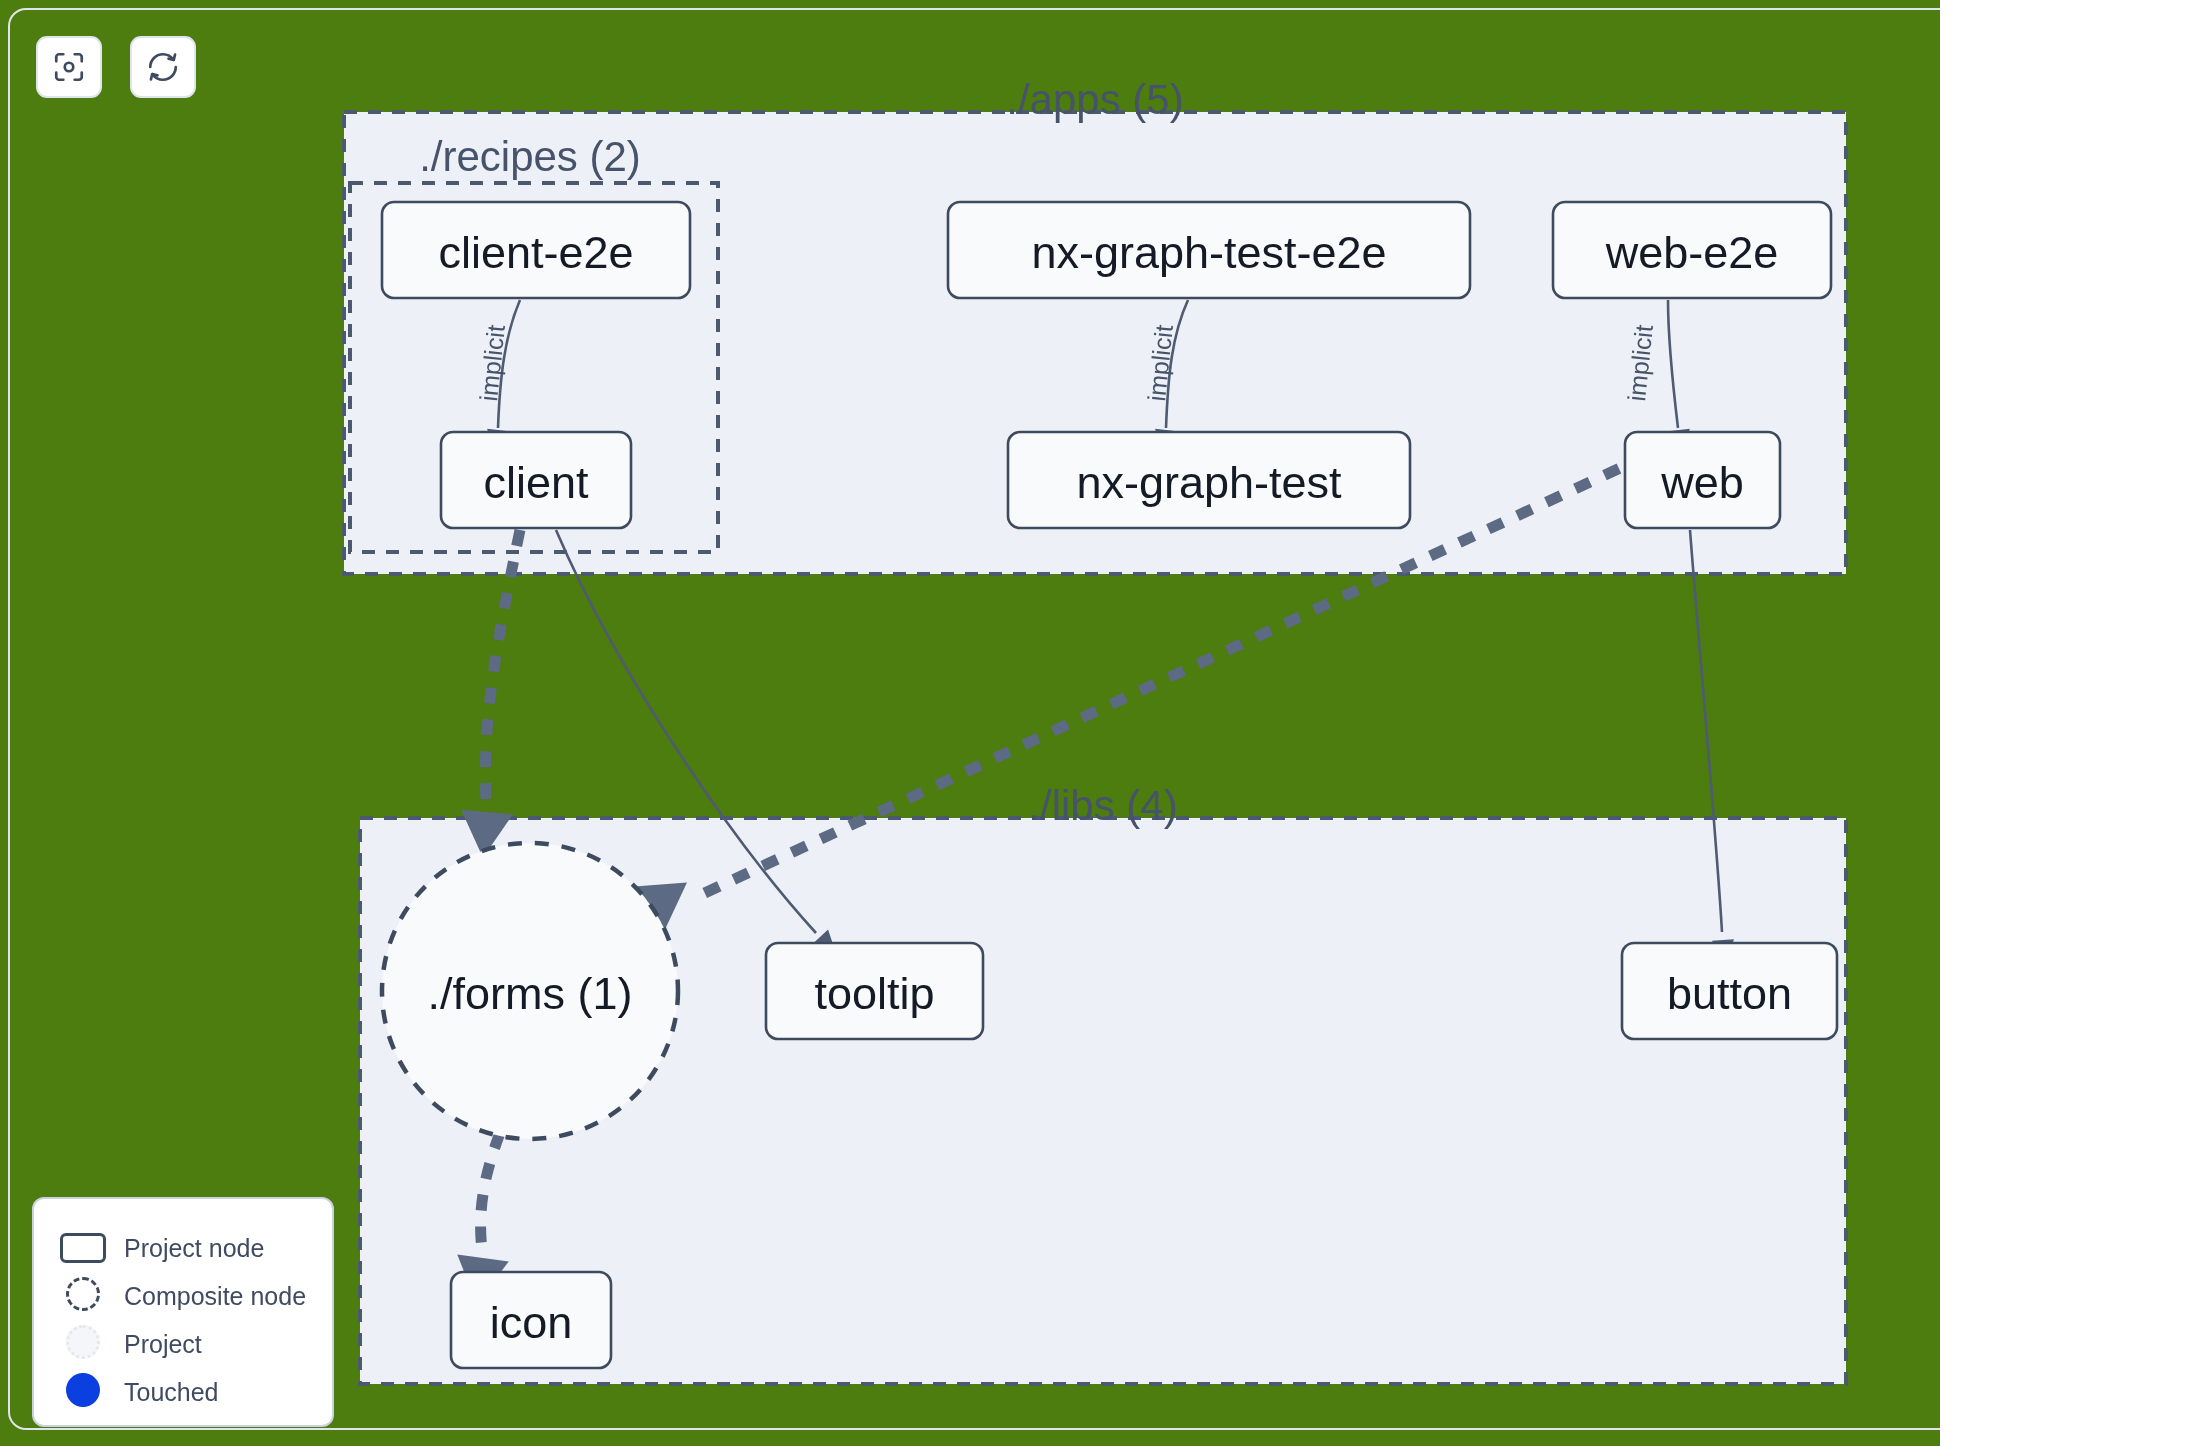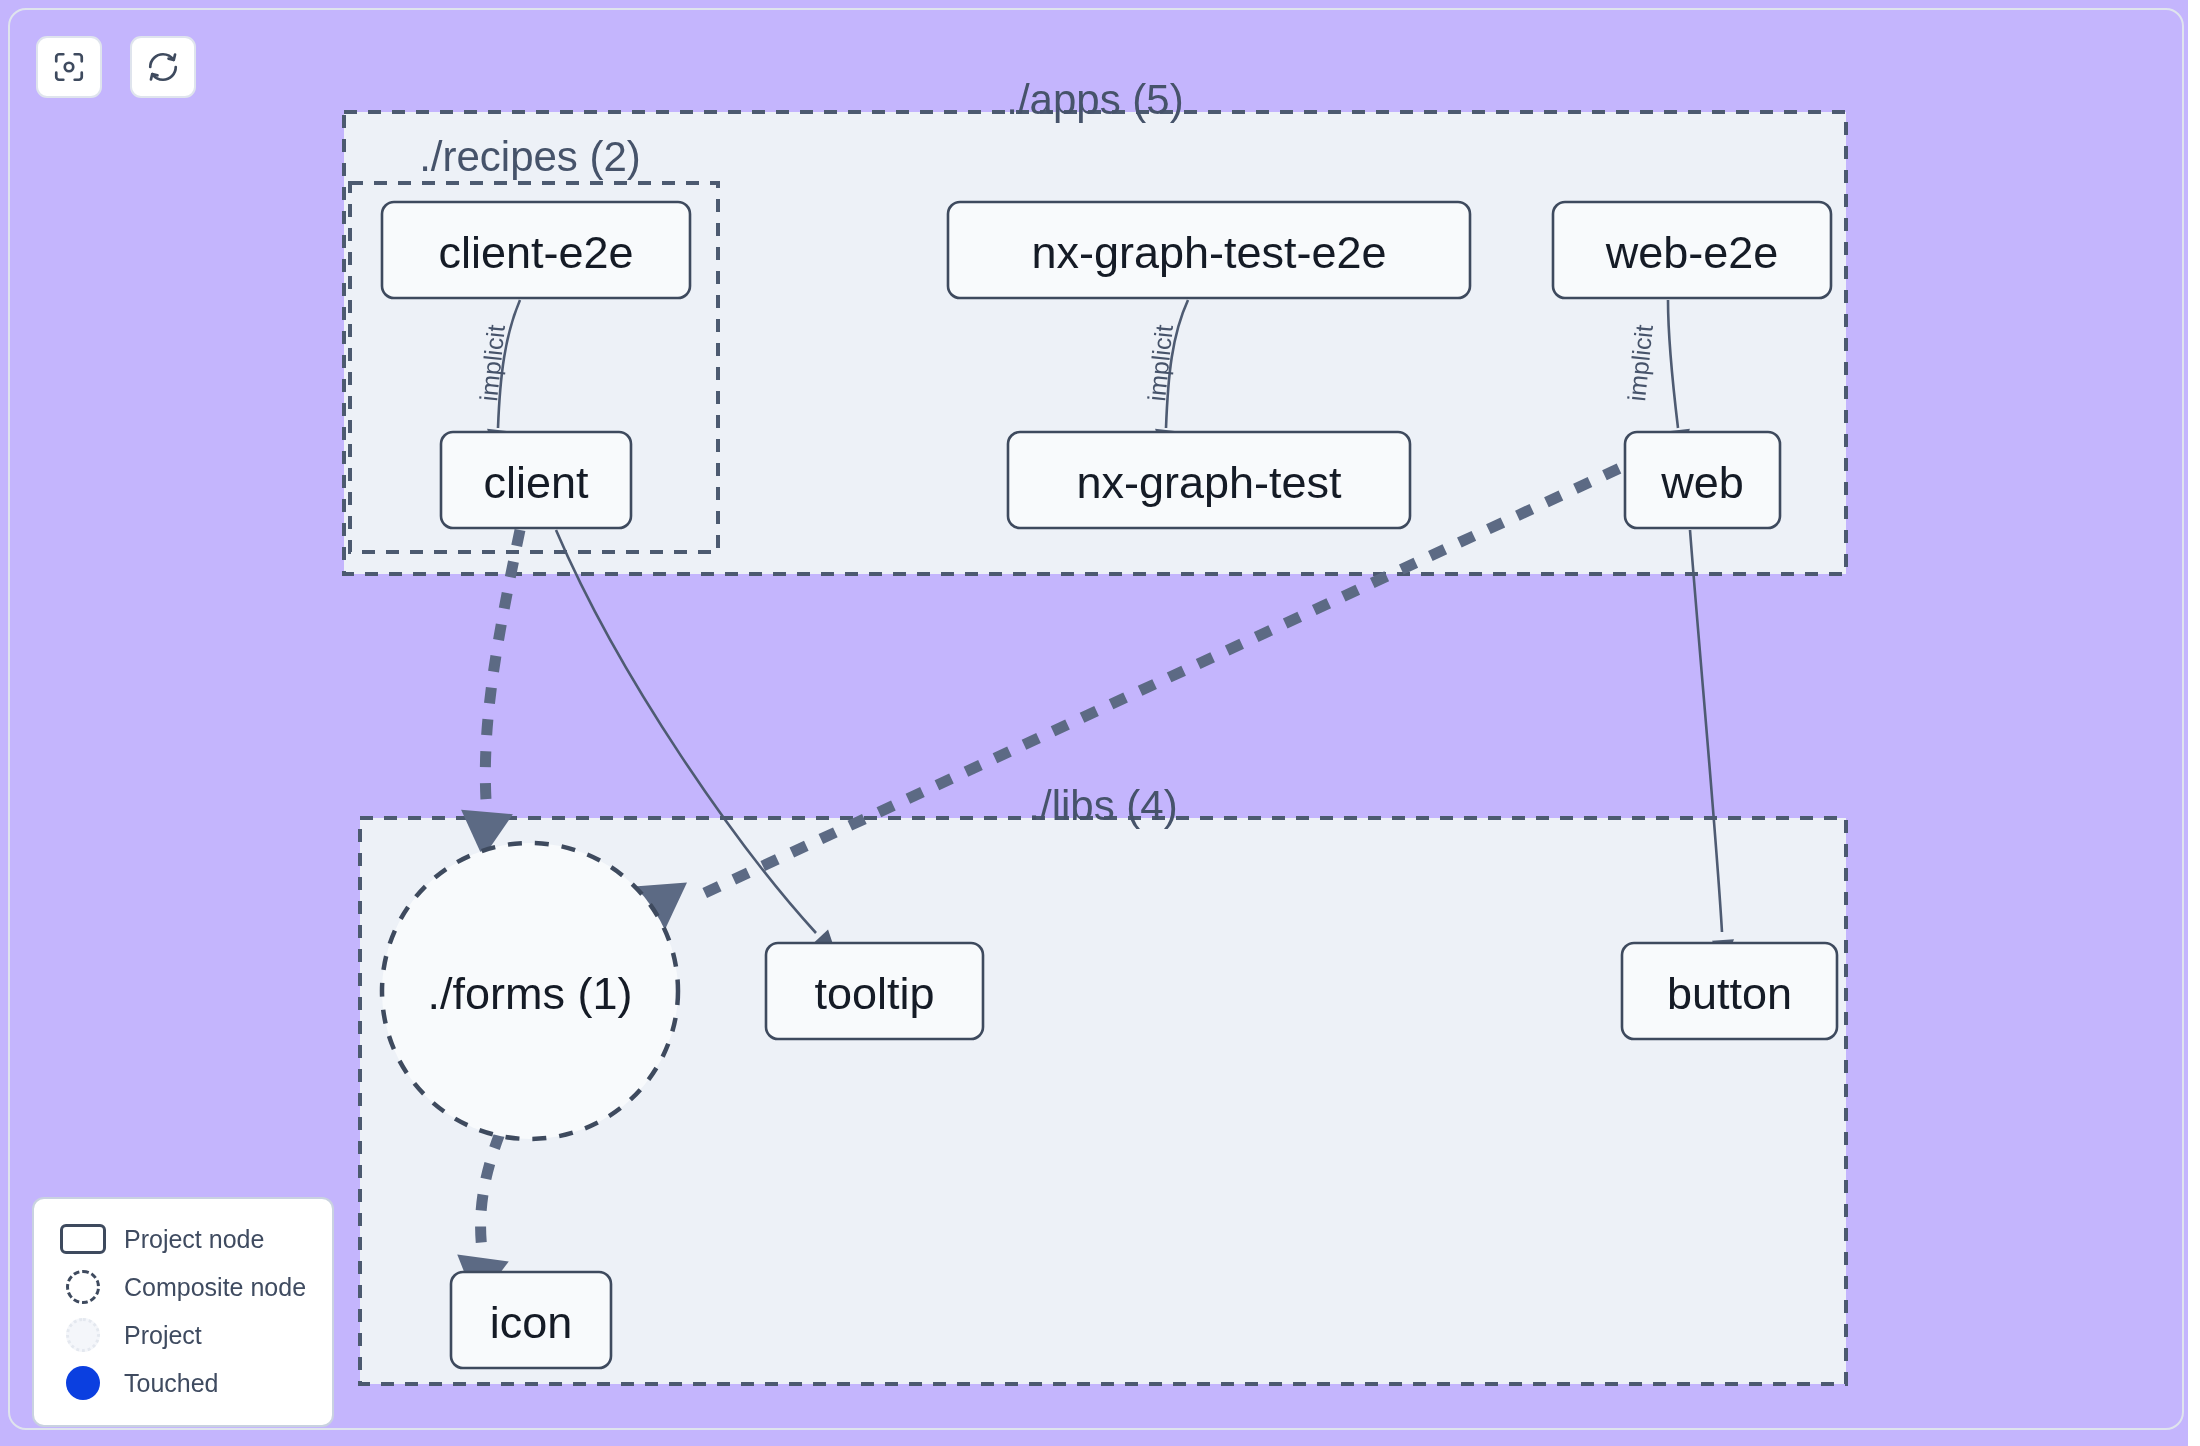--- a/index.html
+++ b/index.html
@@ -3,23 +3,23 @@
 <meta charset="utf-8">
 <style>
   html, body {
     margin: 0;
     padding: 0;
     background: #ffffff;
     font-family: "Liberation Sans", sans-serif;
   }
   #app {
     position: relative;
-    width: 2188px;
+    width: 1940px;
     height: 1446px;
-    background: #c4b5fd;
+    background: #4d7c0f;
     overflow: hidden;
   }
   
   .page-frame {
     position: absolute;
     left: 8px;
     top: 8px;
     width: 2176px;
     height: 1422px;
     border: 2px solid #dfe4ed;
@@ -125,21 +125,21 @@
     width: 302px;
     background: #ffffff;
     border: 2px solid #c9d2e0;
     border-radius: 12px;
     padding: 16px 18px 18px 22px;
     box-sizing: border-box;
     z-index: 30;
   }
   .legend-row {
     display: flex;
-    align-items: center;
+    align-items: flex-end;
     height: 48px;
   }
   .legend-swatch {
     width: 54px;
     display: flex;
     align-items: center;
     justify-content: center;
     flex: 0 0 54px;
   }
   .sw-project {

